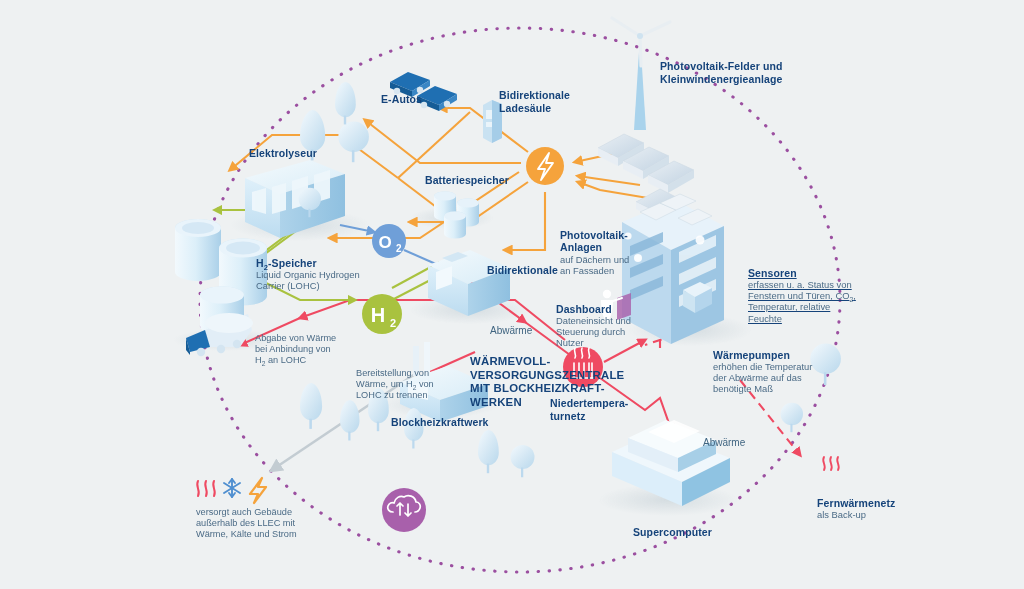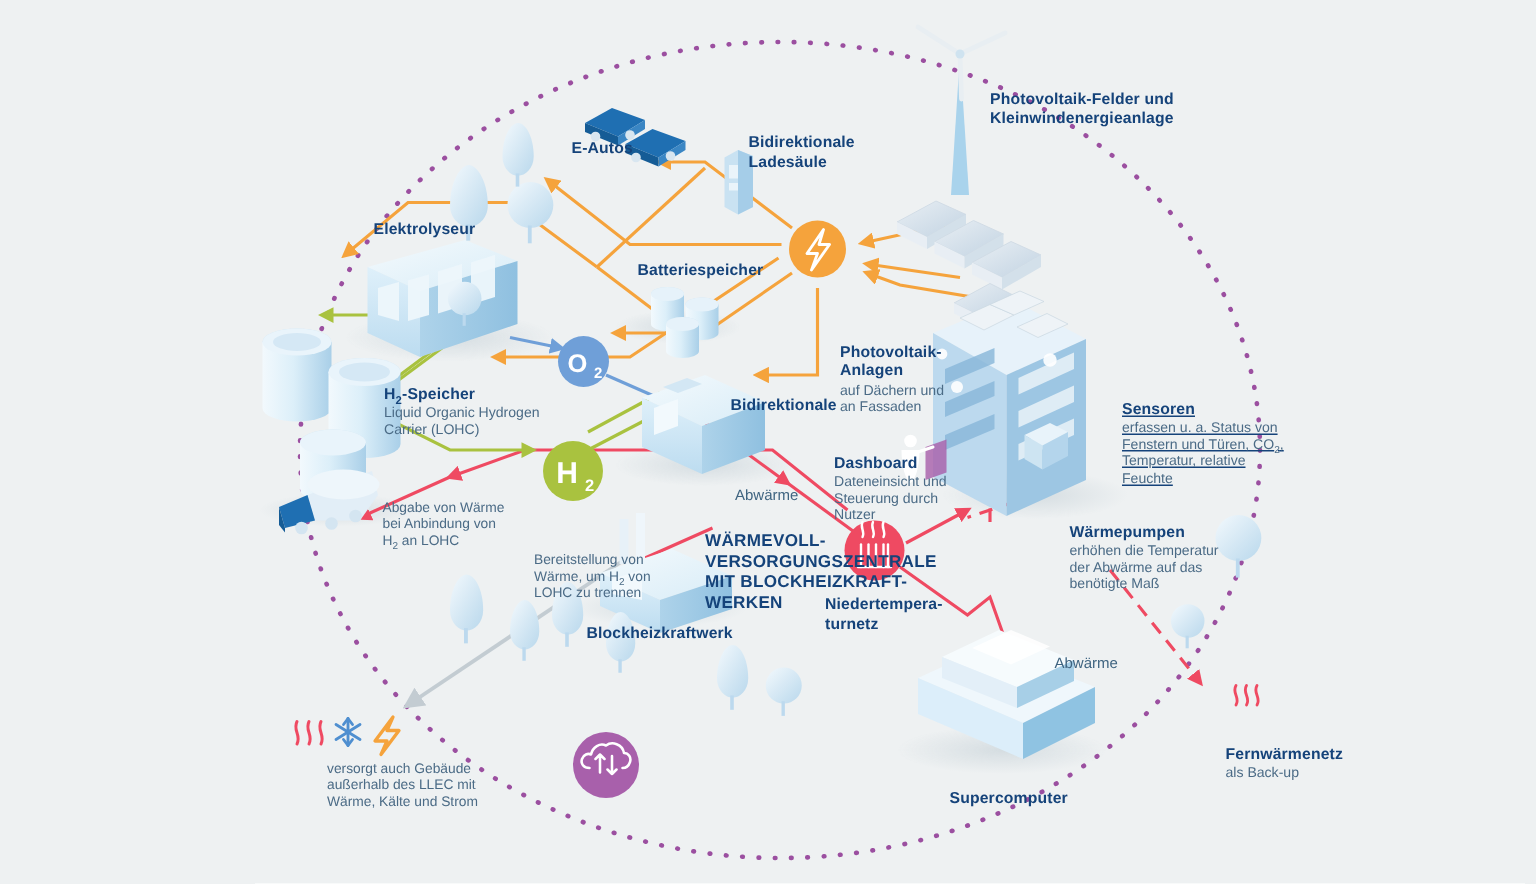--- a/index.html
+++ b/index.html
@@ -559,17 +559,17 @@
   <div class="flowlbl" style="left:703px; top:437px;">Abwärme</div>
 
   <div class="note" style="left:255px; top:333px; width:125px;">Abgabe von Wärme
 bei Anbindung von
 H<sub>2</sub> an LOHC</div>
 
   <div class="note" style="left:308px; top:368px; width:120px;margin-left:48px;">Bereitstellung von
 Wärme, um H<sub>2</sub> von
 LOHC zu trennen</div>
 
-  <div class="note" style="left:196px; top:507px; width:140px;margin-left:22px;">versorgt auch Gebäude
+  <div class="note" style="left:196px; top:507px; width:140px;">versorgt auch Gebäude
 außerhalb des LLEC mit
 Wärme, Kälte und Strom</div>
 
 </div>
 
 </body></html>

